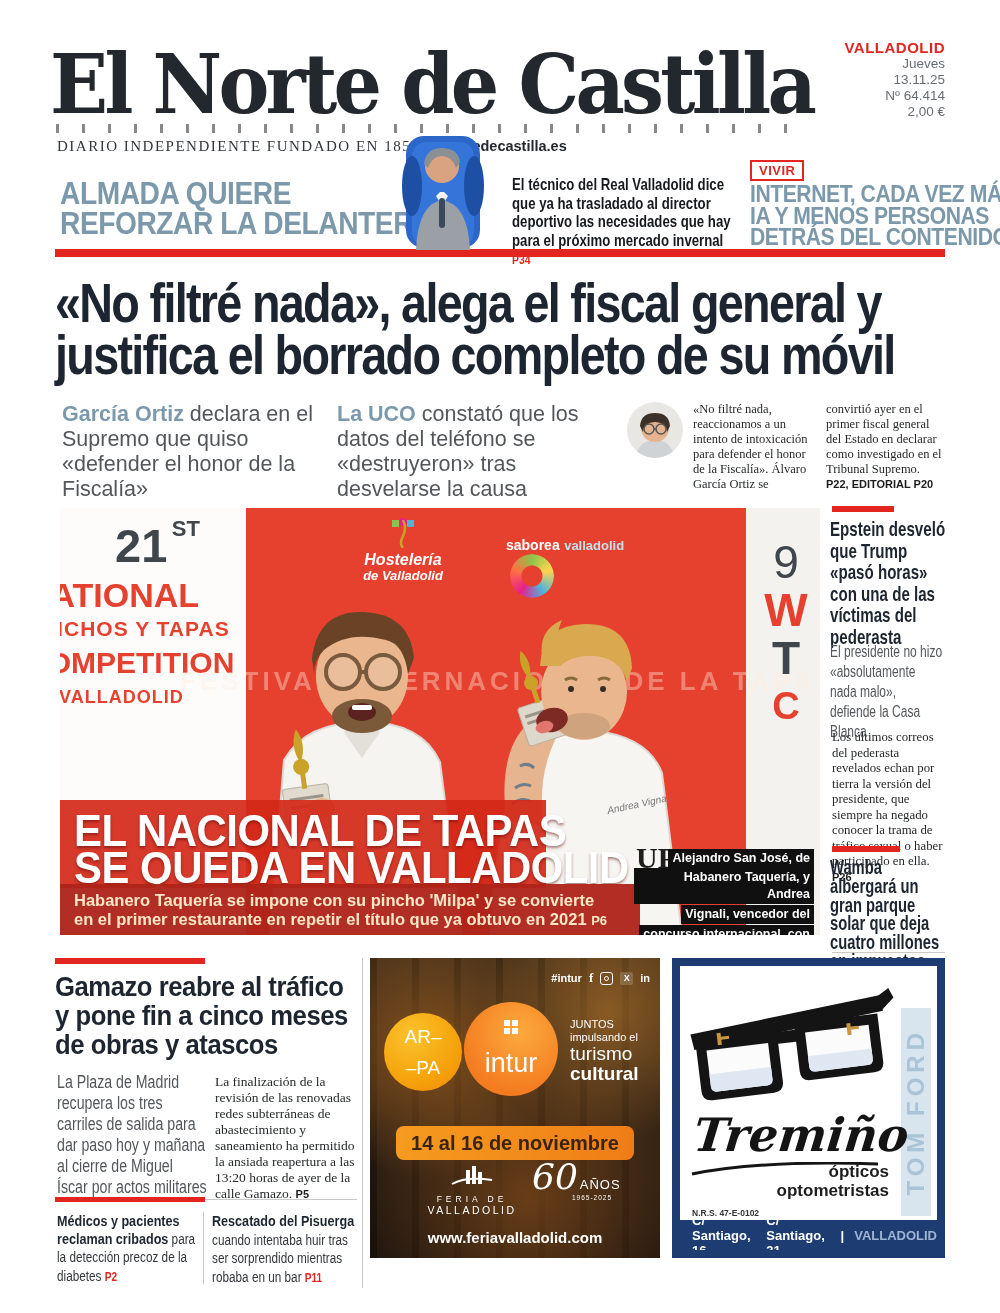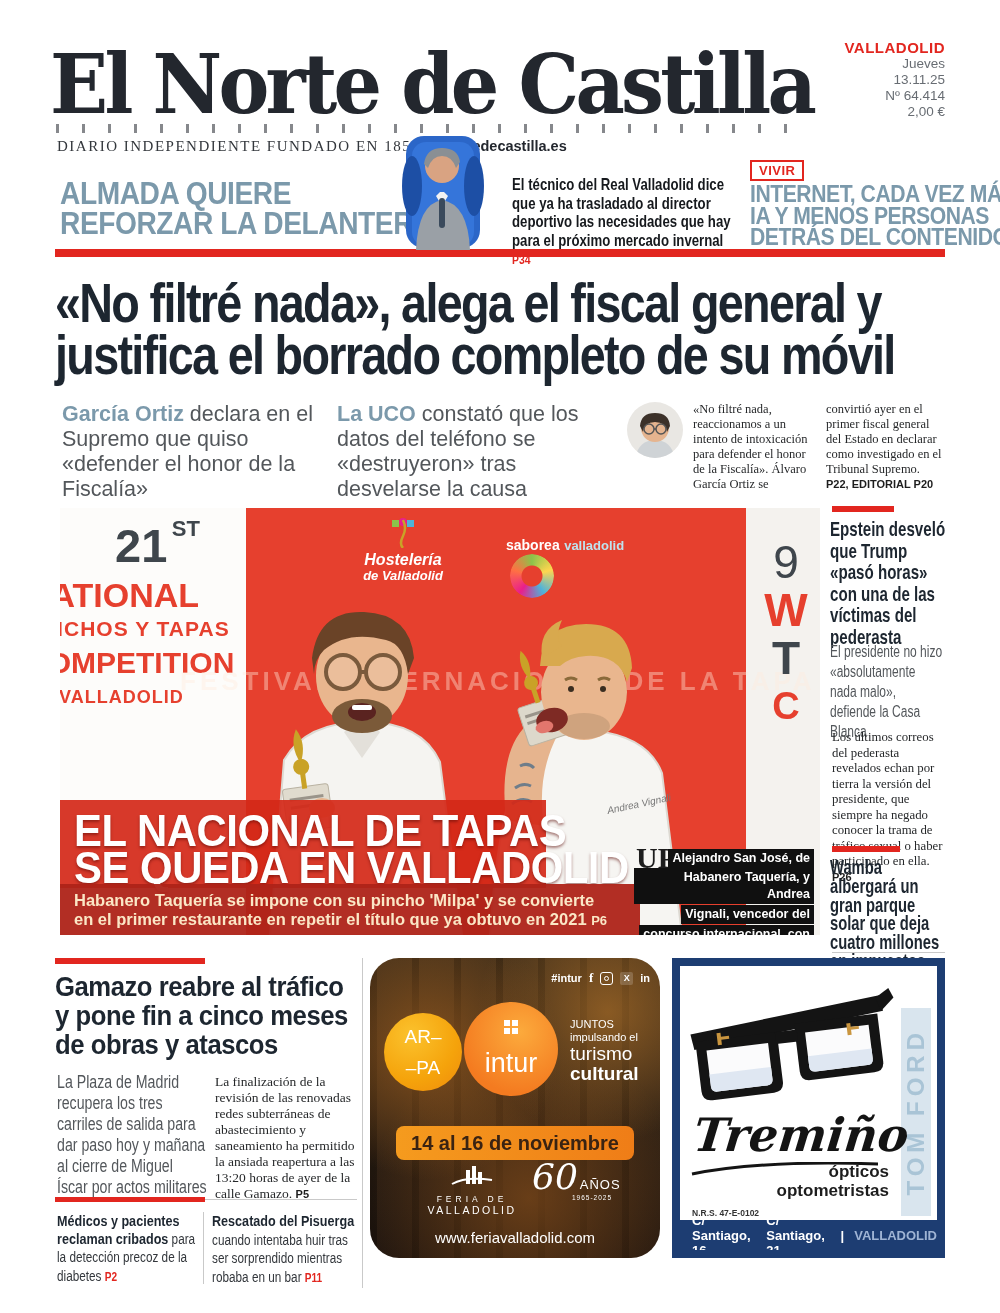--- a/index.html
+++ b/index.html
@@ -74,21 +74,21 @@
   #gz-head div{font-weight:bold;font-size:28.5px;line-height:29px;letter-spacing:-.5px;
     transform:scaleX(.9);transform-origin:left top;white-space:nowrap;color:#1d2630;}
 
   
   #ad-intur{left:370px;top:958px;width:290px;height:300px;overflow:hidden;color:#fff;
     background:
       radial-gradient(circle at 20% 30%, rgba(150,90,30,.8), transparent 42%),
       radial-gradient(circle at 82% 18%, rgba(170,110,40,.7), transparent 38%),
       radial-gradient(circle at 55% 80%, rgba(120,70,25,.8), transparent 55%),
       repeating-linear-gradient(90deg, rgba(0,0,0,.30) 0 7px, rgba(0,0,0,0) 7px 42px),
-      linear-gradient(#43301b,#241810); border-radius: 29px;}
+      linear-gradient(#43301b,#241810);}
   #ad-intur .social{position:absolute;top:12px;right:10px;font-size:11px;font-weight:bold;
     display:flex;align-items:center;gap:7px;}
   .igicon{display:inline-block;width:11px;height:11px;border:1.5px solid #fff;border-radius:3px;position:relative;}
   .igicon::after{content:"";position:absolute;left:3px;top:3px;width:3px;height:3px;border:1px solid #fff;border-radius:50%;}
   .xicon{display:inline-block;width:13px;height:13px;background:rgba(255,255,255,.18);
     text-align:center;line-height:13px;font-size:9px;border-radius:2px;}
   .circle{position:absolute;border-radius:50%;display:flex;flex-direction:column;
     align-items:center;justify-content:center;font-weight:normal;gap:12px;}
   #c-arpa{left:14px;top:55px;width:78px;height:78px;
     background:radial-gradient(circle at 35% 28%, #fbc22d, #f5a30b 60%, #ef8a0c);
@@ -110,21 +110,21 @@
     background:linear-gradient(90deg,#f59b1e,#ef7d17);display:flex;align-items:center;justify-content:center;
     font-weight:bold;font-size:20px;color:#3a2312;}
   #feria{position:absolute;left:52px;top:206px;width:100px;text-align:center;}
   #feria .f1{font-size:8.5px;letter-spacing:4px;}
   #feria .f2{font-size:10.5px;letter-spacing:2.5px;}
   #sixty{position:absolute;left:162px;top:202px;width:90px;}
   #sixty .n{font-family:"DejaVu Serif",serif;font-style:italic;font-size:36px;line-height:34px;display:inline-block;}
   #sixty .a{font-size:13px;letter-spacing:1px;display:inline-block;margin-left:2px;}
   #sixty .r{font-size:6.5px;letter-spacing:1px;display:block;margin-left:40px;}
   #intur-url{position:absolute;left:0;bottom:12px;width:100%;text-align:center;
-    font-weight:normal;font-size:15px;}
+    font-weight:bold;font-size:15px;}
 
   
   #ad-tremino{left:672px;top:958px;width:273px;height:300px;border:8px solid #1d3d72;
     box-sizing:border-box;background:#fff;overflow:hidden;}
   #tf-strip{position:absolute;right:6px;top:42px;bottom:34px;width:30px;background:#d9e5ee;
     display:flex;align-items:center;justify-content:center;}
   #tf-text{writing-mode:vertical-rl;transform:rotate(180deg);font-weight:bold;font-size:24px;
     letter-spacing:5px;color:#a9c4d6;}
   #tr-name{position:absolute;left:14px;top:142px;font-family:"DejaVu Serif",serif;
     font-style:italic;font-weight:bold;font-size:46px;color:#141414;transform:skewX(-6deg);}

